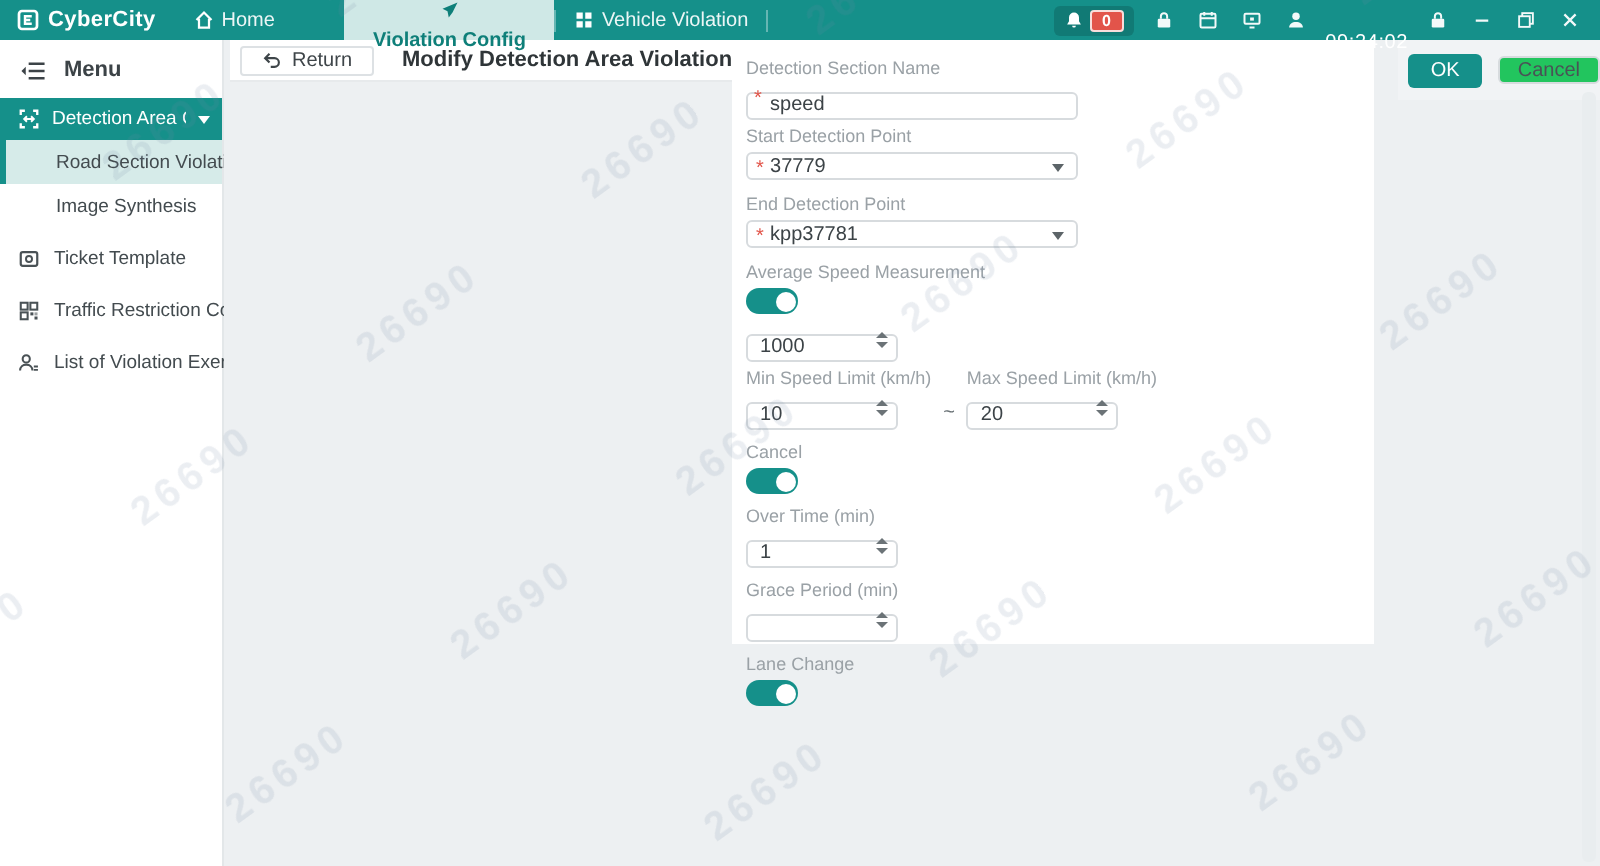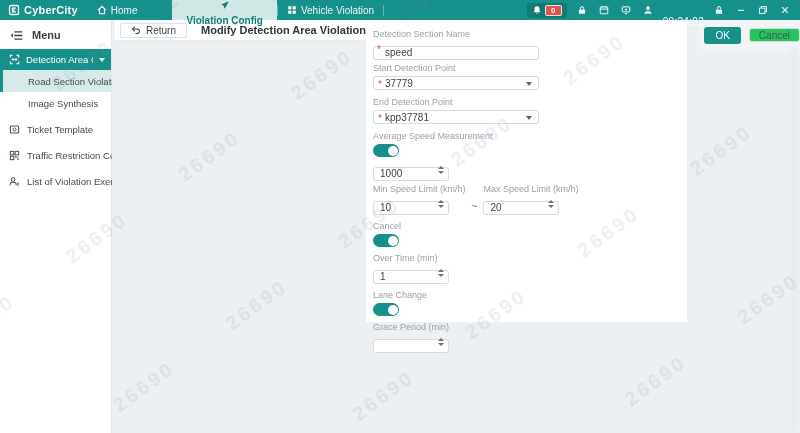--- a/index.html
+++ b/index.html
@@ -391,37 +391,37 @@
           <span class="ctl-wrap w76">
             <input class="ctl noreq" value="1" style="">
             <span class="spin">
                 <i class="up"></i>
                 <i class="dn"></i>
               </span>
           </span>
         </div>
 
         <div class="field" style="margin-top:6px;">
-          <div class="f-label">Lane Change</div>
-          <div class="toggle on">
-              <span class="knob"></span>
-            </div>
-        </div>
-
-        <div class="field" style="margin-top:6px;">
           <div class="f-label">Grace Period (min)</div>
           <span class="ctl-wrap w76">
             <input class="ctl noreq" value="" style="">
             <span class="spin">
                 <i class="up"></i>
                 <i class="dn"></i>
               </span>
           </span>
         </div>
 
+        <div class="field" style="margin-top:6px;">
+          <div class="f-label">Lane Change</div>
+          <div class="toggle on">
+              <span class="knob"></span>
+            </div>
+        </div>
+
       </div>
     </div>
 
     <div class="footer">
       <button class="btn-ok">OK</button>
       <button class="btn-cancel">Cancel</button>
     </div>
 
     <div class="scroll-track"></div>
   </div>

